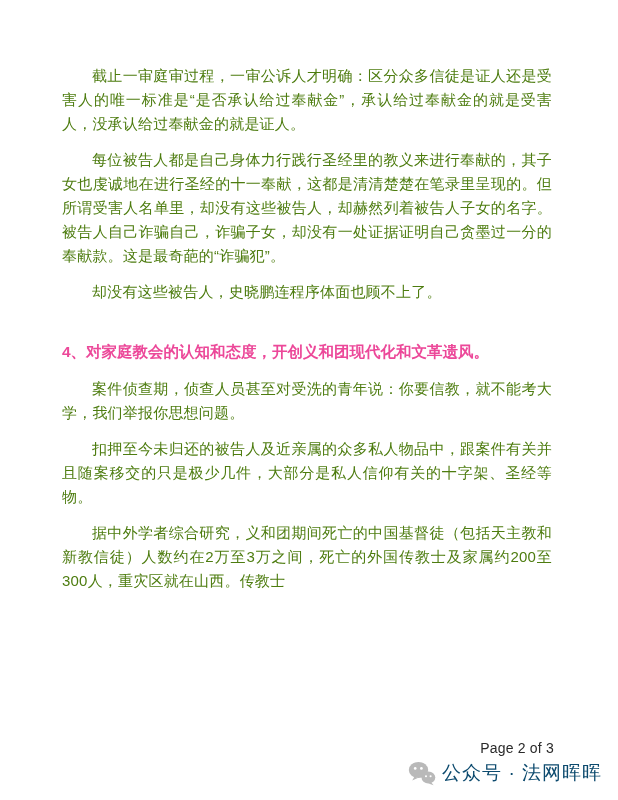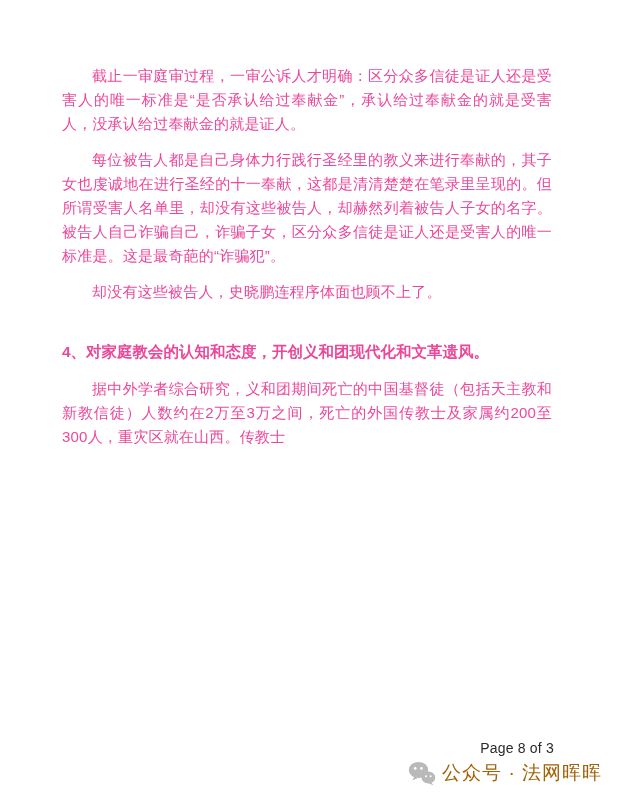--- a/index.html
+++ b/index.html
@@ -18,21 +18,21 @@
   .content {
     position: absolute;
     top: 64px;
     left: 62px;
     right: 66px;
   }
   .content p {
     margin: 0 0 12px 0;
     font-size: 15px;
     line-height: 24px;
-    color: #ec4899;
+    color: #4d7c0f;
     text-align: justify;
     text-indent: 2em;
     letter-spacing: 0.2px;
   }
   .content h2 {
     margin: 36px 0 14px 0;
     font-size: 15.5px;
     line-height: 23px;
     font-weight: bold;
     color: #ec4899;
@@ -46,46 +46,48 @@
     color: #2a2a2a;
     letter-spacing: 0.2px;
   }
   .watermark {
     position: absolute;
     top: 760px;
     right: 16px;
     display: flex;
     align-items: center;
     gap: 6px;
-    color: #a16207;
+    color: #0c4a6e;
     font-size: 19px;
     letter-spacing: 1px;
   }
   .watermark .icon {
     display: inline-flex;
     width: 28px;
     height: 25px;
   }
 </style>
 </head>
 <body>
 
 <div class="page">
 
   <div class="content">
     <p>截止一审庭审过程，一审公诉人才明确：区分众多信徒是证人还是受害人的唯一标准是“是否承认给过奉献金”，承认给过奉献金的就是受害人，没承认给过奉献金的就是证人。</p>
-    <p>每位被告人都是自己身体力行践行圣经里的教义来进行奉献的，其子女也虔诚地在进行圣经的十一奉献，这都是清清楚楚在笔录里呈现的。但所谓受害人名单里，却没有这些被告人，却赫然列着被告人子女的名字。被告人自己诈骗自己，诈骗子女，区分众多信徒是证人还是受害人的唯一标准是。这是最奇葩的“诈骗犯”。</p>
+    <p>每位被告人都是自己身体力行践行圣经里的教义来进行奉献的，其子女也虔诚地在进行圣经的十一奉献，这都是清清楚楚在笔录里呈现的。但所谓受害人名单里，却没有这些被告人，却赫然列着被告人子女的名字。被告人自己诈骗自己，诈骗子女，却没有一处证据证明自己贪墨过一分的奉献款。这是最奇葩的“诈骗犯”。</p>
     <p>却没有这些被告人，史晓鹏连程序体面也顾不上了。</p>
 
     <h2>4、对家庭教会的认知和态度，开创义和团现代化和文革遗风。</h2>
 
+    <p>案件侦查期，侦查人员甚至对受洗的青年说：你要信教，就不能考大学，我们举报你思想问题。</p>
+    <p>扣押至今未归还的被告人及近亲属的众多私人物品中，跟案件有关并且随案移交的只是极少几件，大部分是私人信仰有关的十字架、圣经等物。</p>
     <p>据中外学者综合研究，义和团期间死亡的中国基督徒（包括天主教和新教信徒）人数约在2万至3万之间，死亡的外国传教士及家属约200至300人，重灾区就在山西。传教士</p>
   </div>
 
-  <div class="page-number">Page 8 of 3</div>
+  <div class="page-number">Page 2 of 3</div>
 
   <div class="watermark">
     <span class="icon">
       <svg width="28" height="25" viewBox="0 0 28 25" xmlns="http://www.w3.org/2000/svg" aria-hidden="true">
 
         <ellipse cx="10.5" cy="9" rx="9.7" ry="8.1" fill="#b9b9b9"></ellipse>
         <path d="M6.5,15.5 L4.2,19.6 L9.8,17.1 Z" fill="#b9b9b9"></path>
         <circle cx="7.2" cy="7.4" r="1.35" fill="#ffffff"></circle>
         <circle cx="13.4" cy="7.4" r="1.35" fill="#ffffff"></circle>
 

